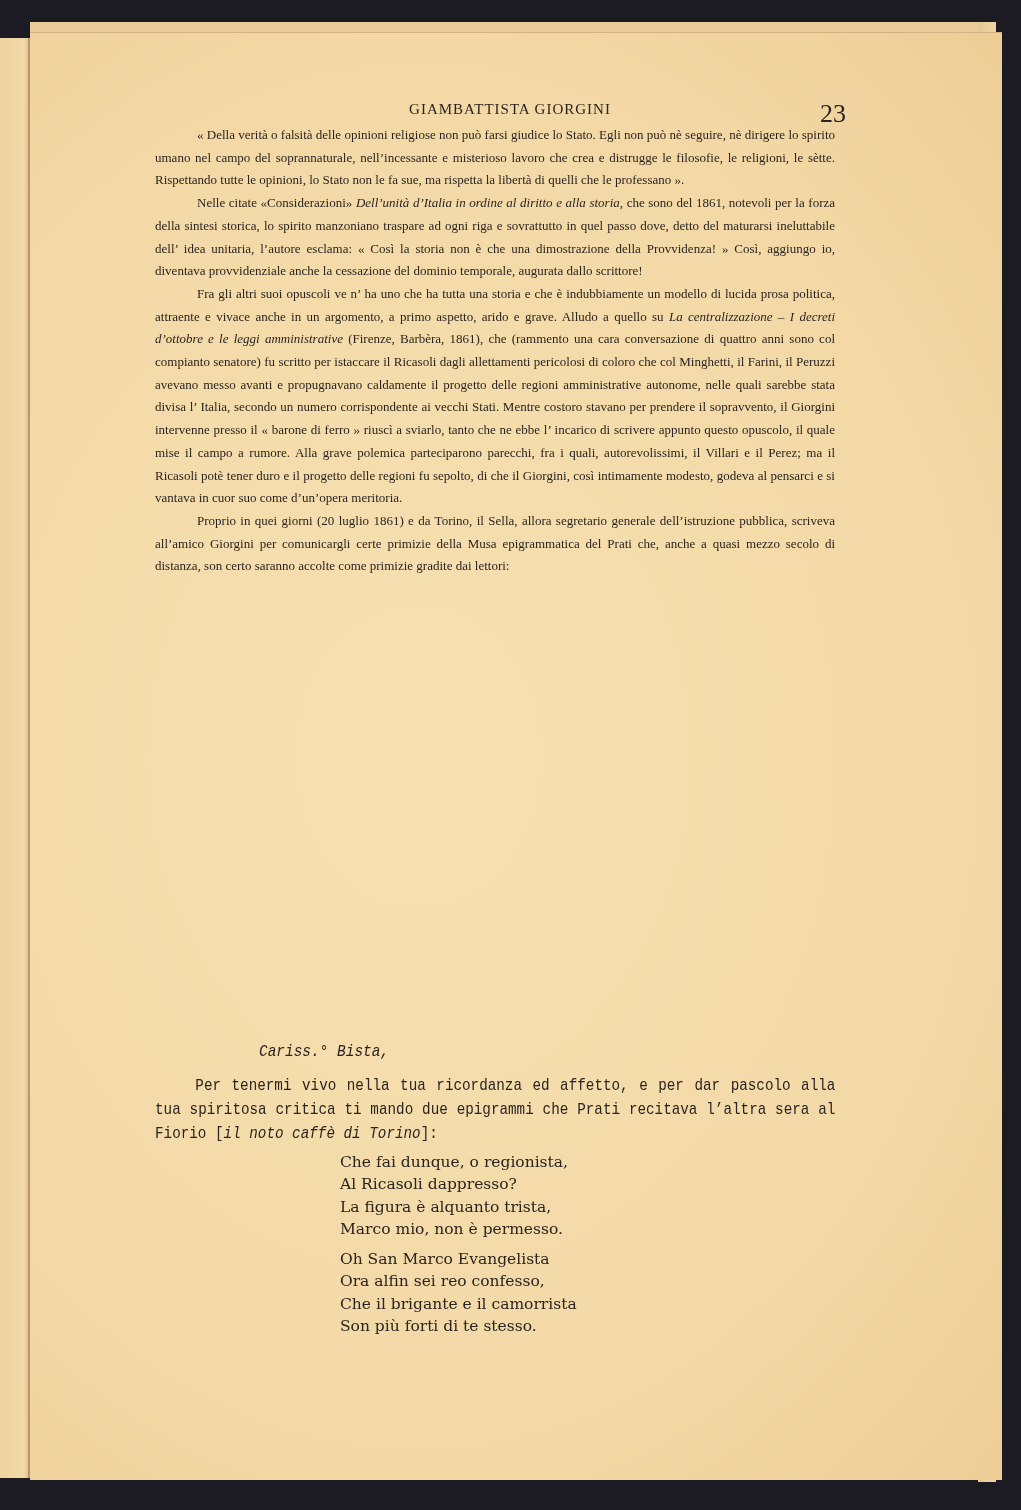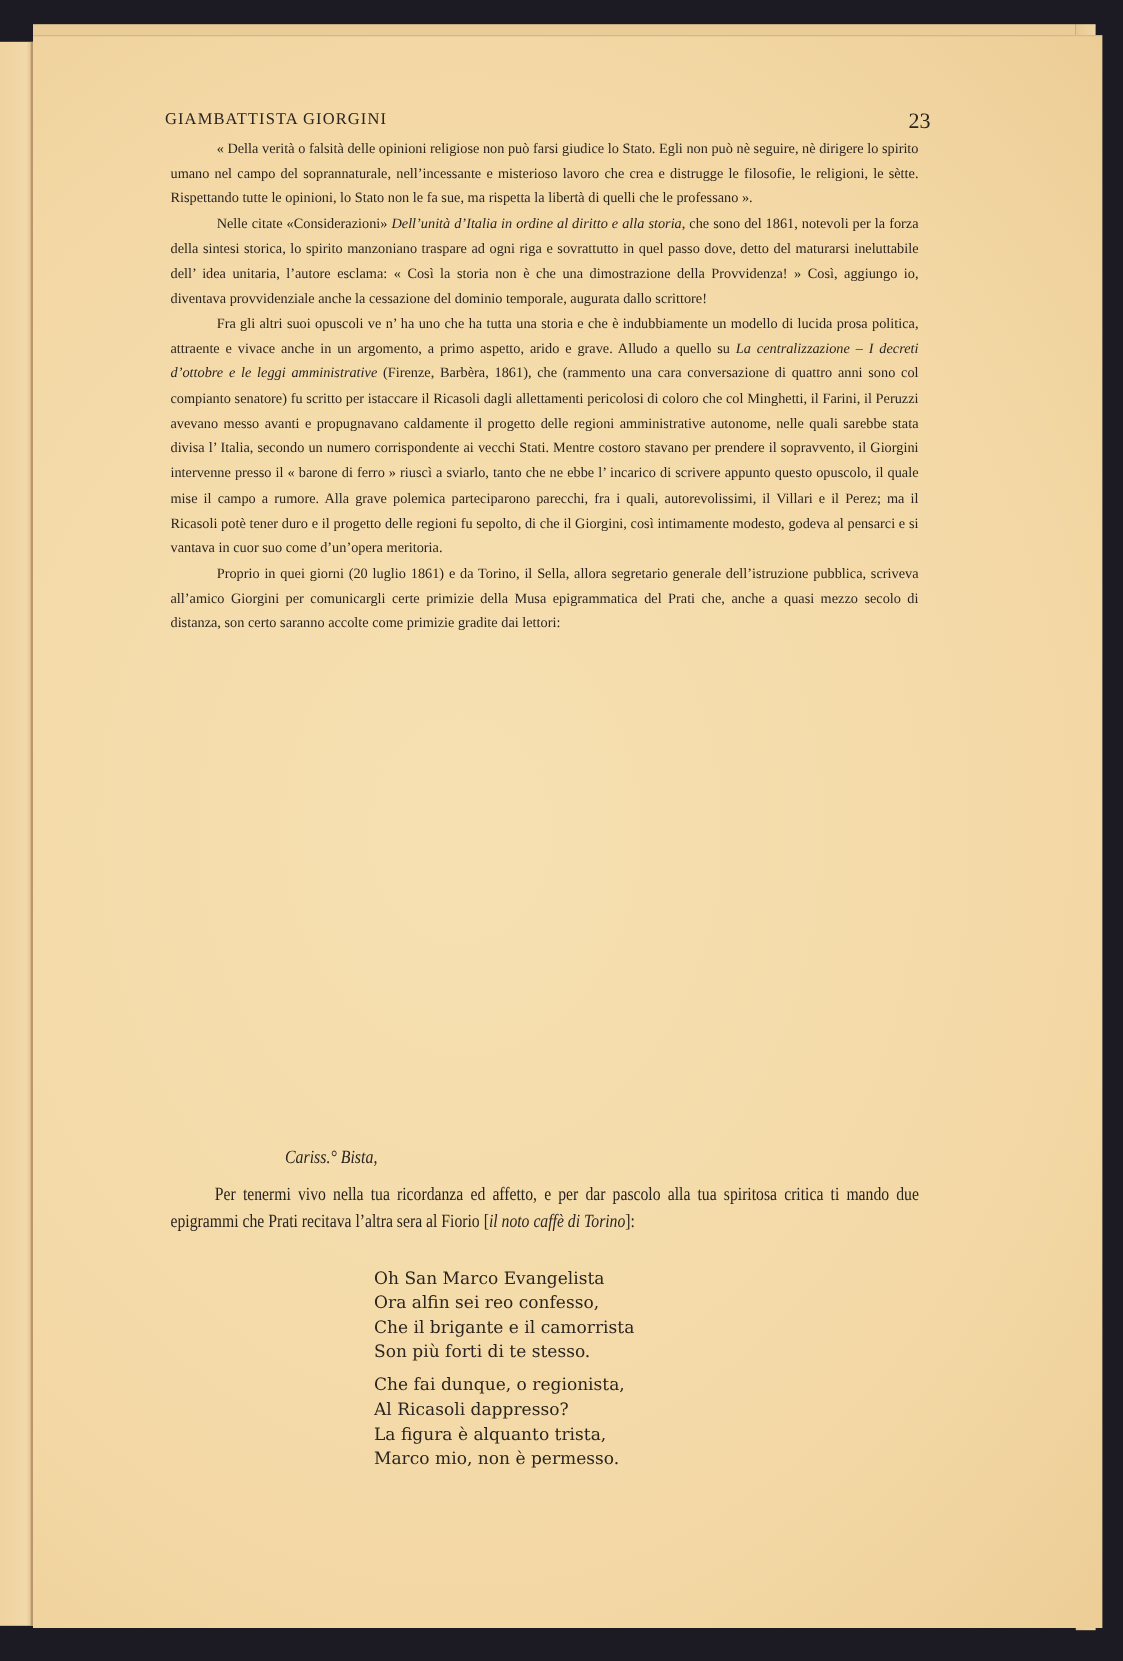--- a/index.html
+++ b/index.html
@@ -28,36 +28,36 @@
     background: #e9cc98; border-bottom: 2px solid #8b7256;
   }
   .page-right-edge {
     position: absolute; left: 978px; top: 22px; width: 18px; height: 1460px;
     background: linear-gradient(90deg, #e6c891, #f0d6a6);
   }
   .header {
     position: absolute; left: 150px; top: 99px; width: 720px; height: 26px;
   }
   .running-head {
-    position: absolute; left: 0; right: 0; 
+    position: absolute; left: 0; right: 0; text-align: center;
     font-size: 15px; letter-spacing: 1px; top: 2px;
   }
   .page-number {
-    position: absolute; right: 24px; top: 0; font-size: 20px;
+    position: absolute; right: 24px; top: 0; font-size: 26px;
   }
   .body-text {
     position: absolute; left: 155px; top: 124px; width: 680px;
     font-size: 13px; line-height: 22.7px; text-align: justify;
   }
   .body-text p { margin: 0; text-indent: 0; }
   .body-text p.indent { text-indent: 42px; }
   .body-text em { font-style: italic; }
   .letter {
     position: absolute; left: 155px; top: 1040px; width: 680px;
-    font-family: Liberation Serif, serif;
+    font-family: Liberation Mono, monospace;
   }
   .salutation {
     margin-left: 104px; font-style: italic; font-size: 17px; line-height: 24px;
     transform: scaleX(0.85); transform-origin: left;
   }
   .letter-body {
     margin-top: 10px; font-size: 17px; line-height: 24px; text-align: justify;
     transform: scaleX(0.84); transform-origin: left; width: 810px;
   }
   .letter-body .indent { display: inline-block; width: 48px; }
@@ -89,24 +89,24 @@
     <p class="indent"><span>Proprio in quei giorni (20 luglio 1861) e da Torino, il Sella, allora segretario generale dell’istruzione pubblica, scriveva all’amico Giorgini per comunicargli certe primizie della Musa epigrammatica del Prati che, anche a quasi mezzo secolo di distanza, son certo saranno accolte come primizie gradite dai lettori:</span></p>
   </div>
 
 <div class="letter">
   <div class="salutation">Cariss.° Bista,</div>
   <div class="letter-body" id="letter-body"><span class="indent"></span><span>Per tenermi vivo nella tua ricordanza ed affetto, e per dar pascolo alla tua spiritosa critica ti mando due epigrammi che Prati recitava l’altra sera al Fiorio [</span><em>il noto caffè di Torino</em><span>]:</span></div>
 </div>
 
 <div class="poem" id="poem">
     <div class="stanza">
+      <span class="poem-line">Che fai dunque, o regionista,</span>
+      <span class="poem-line">Al Ricasoli dappresso?</span>
+      <span class="poem-line">La figura è alquanto trista,</span>
+      <span class="poem-line">Marco mio, non è permesso.</span>
+    </div>
+    <div class="stanza">
       <span class="poem-line">Oh San Marco Evangelista</span>
       <span class="poem-line">Ora alfin sei reo confesso,</span>
       <span class="poem-line">Che il brigante e il camorrista</span>
       <span class="poem-line">Son più forti di te stesso.</span>
     </div>
-    <div class="stanza">
-      <span class="poem-line">Che fai dunque, o regionista,</span>
-      <span class="poem-line">Al Ricasoli dappresso?</span>
-      <span class="poem-line">La figura è alquanto trista,</span>
-      <span class="poem-line">Marco mio, non è permesso.</span>
-    </div>
   </div>
 
 </body></html>

